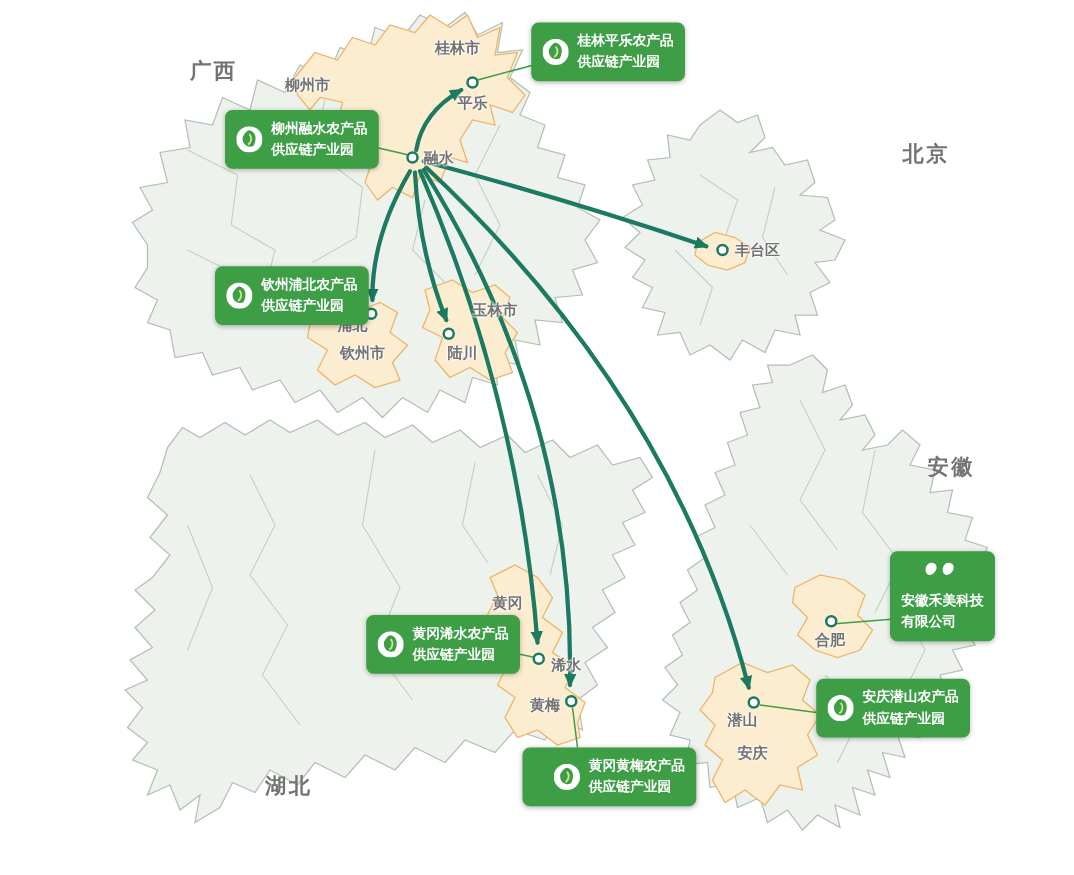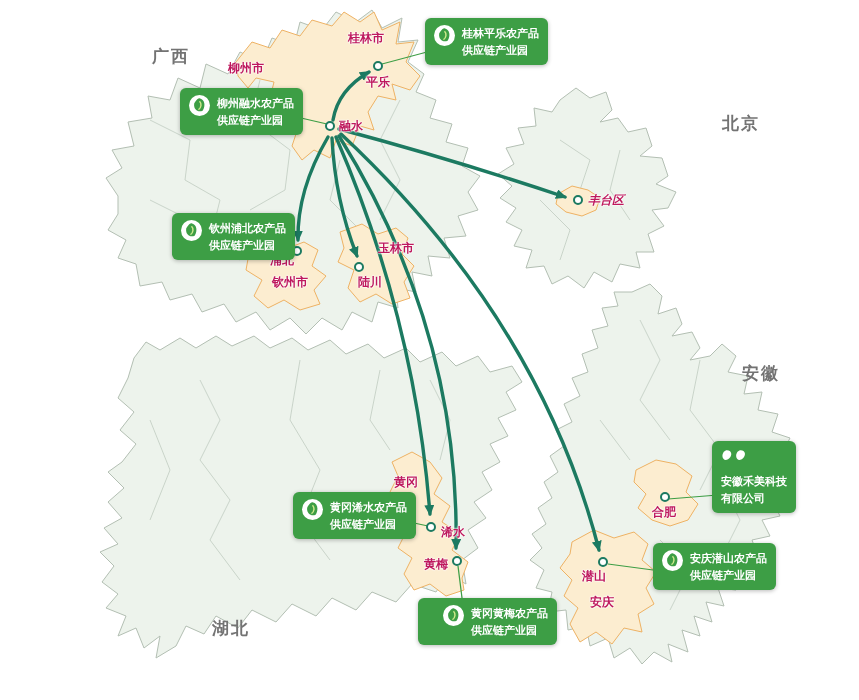--- a/index.html
+++ b/index.html
@@ -6,25 +6,25 @@
   .stage{
     position:relative;width:859px;height:700px;background:#ffffff;overflow:hidden;
     font-family:"Liberation Sans","DejaVu Sans",sans-serif;
   }
   svg.map-canvas{position:absolute;left:0;top:0;}
   .prov-label{
     position:absolute;color:#737373;font-weight:bold;font-size:17px;
     letter-spacing:2px;white-space:nowrap;
   }
   .city-label{
-    position:absolute;color:#be185d;font-weight:bold;font-size:12px;white-space:nowrap;
+    position:absolute;color:#737373;font-weight:bold;font-size:12px;white-space:nowrap;
     text-shadow:0 0 2px #ffffff,0 0 2px #ffffff,0 0 2px #ffffff;
   }
   .callout{
-    position:absolute;display:flex;align-items:flex-start;gap:7px;
+    position:absolute;display:flex;align-items:center;gap:7px;
     background:#3d9e45;border-radius:6px;padding:7px 9px;
     box-shadow:0 1px 4px rgba(0,0,0,.28);
   }
   .callout .txt{color:#ffffff;font-size:11px;font-weight:bold;line-height:1.5;white-space:nowrap;}
   .callout .txt span{display:block;}
   .logo{width:21px;height:21px;flex:0 0 auto;}
   .logo-wide{width:30px;height:18px;flex:0 0 auto;}
 </style>
 </head>
 <body>
@@ -114,21 +114,21 @@
   <div class="prov-label" style="left:212px;top:617px;">湖北</div>
 
   <div class="city-label" style="left:228px;top:60px;">柳州市</div>
   <div class="city-label" style="left:348px;top:30px;">桂林市</div>
   <div class="city-label" style="left:366px;top:74px;">平乐</div>
   <div class="city-label" style="left:339px;top:118px;">融水</div>
   <div class="city-label" style="left:270px;top:252px;">浦北</div>
   <div class="city-label" style="left:272px;top:274px;">钦州市</div>
   <div class="city-label" style="left:378px;top:240px;">玉林市</div>
   <div class="city-label" style="left:358px;top:274px;">陆川</div>
-  <div class="city-label" style="left:588px;top:192px;font-style:italic;">丰台区</div>
+  <div class="city-label" style="left:588px;top:192px;">丰台区</div>
   <div class="city-label" style="left:394px;top:474px;text-align:right;">黄冈</div>
   <div class="city-label" style="left:441px;top:524px;">浠水</div>
   <div class="city-label" style="left:424px;top:556px;">黄梅</div>
   <div class="city-label" style="left:582px;top:568px;">潜山</div>
   <div class="city-label" style="left:590px;top:594px;">安庆</div>
   <div class="city-label" style="left:652px;top:504px;">合肥</div>
 
   <div class="callout" style="left:425px;top:18px;">
     <span class="logo">
       <svg viewBox="0 0 20 20" width="21" height="21">

